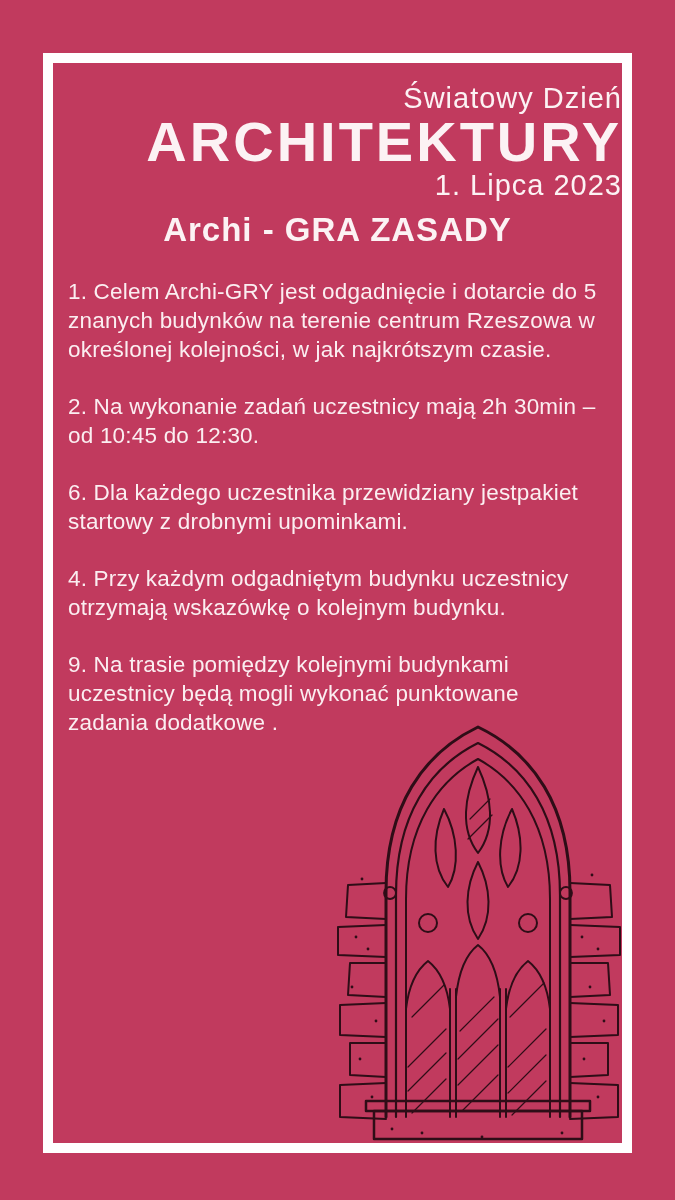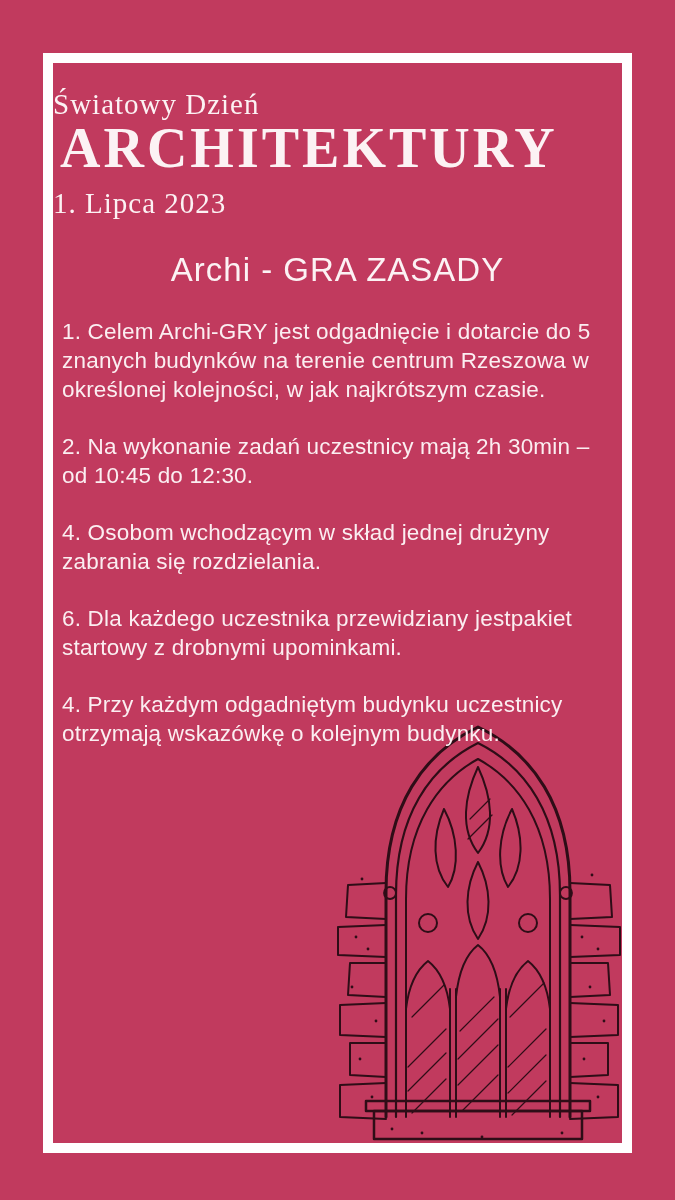--- a/index.html
+++ b/index.html
@@ -18,56 +18,55 @@
     box-sizing:border-box;
     background:#c13a5e;
     overflow:hidden;
   }
   .content{
     position:relative;
     width:100%;height:100%;
     z-index:1;
   }
   .header{
-    text-align:left;
+    text-align:right;
     color:#fcf2f4;
-    padding-top:24px;
-    font-family:Liberation Serif, serif;
+    padding-top:18px;
   }
   .subtitle{
     font-size:29px;
     line-height:34px;
     font-weight:400;
     letter-spacing:1px;
   }
   .title{
     font-size:56px;
     line-height:54px;
     font-weight:700;
     letter-spacing:3px;
     white-space:nowrap;
     margin-left:7px;
   }
   .date{
     font-size:29px;
     line-height:32px;
     letter-spacing:1px;
-    margin-top:12px;
   }
   .section-title{
-    margin-top:32px;
+    margin-top:10px;
     text-align:center;
     color:#fcf2f4;
     font-size:33px;
     line-height:38px;
     letter-spacing:1px;
+    font-weight:bold;
   }
   .rules{
     margin-top:9px;
-    padding:0 10px 0 9px;
+    padding:0 10px 0 15px;
     color:#fbeef1;
   }
   .rule{
     margin:28px 0 0 0;
     font-size:22.5px;
     line-height:29px;
     letter-spacing:0.2px;
     white-space:pre-line;
   }
   .window-sketch{
@@ -187,23 +186,24 @@
       </div>
 
       <div class="section-title">Archi - GRA ZASADY</div>
 
       <div class="rules">
         <p class="rule">1. Celem Archi-GRY jest odgadnięcie i dotarcie do 5
 znanych budynków na terenie centrum Rzeszowa w
 określonej kolejności, w jak najkrótszym czasie.</p>
         <p class="rule">2. Na wykonanie zadań uczestnicy mają 2h 30min –
 od 10:45 do 12:30.</p>
-        <p class="rule">4. Osobom wchodzącym w skład jednej drużyny
-zabrania się rozdzielania.</p>
         <p class="rule">6. Dla każdego uczestnika przewidziany jestpakiet
 startowy z drobnymi upominkami.</p>
         <p class="rule">4. Przy każdym odgadniętym budynku uczestnicy
 otrzymają wskazówkę o kolejnym budynku.</p>
+        <p class="rule">9. Na trasie pomiędzy kolejnymi budynkami
+uczestnicy będą mogli wykonać punktowane
+zadania dodatkowe .</p>
       </div>
     </div>
 
   </div>
 </div>
 
 </body></html>

